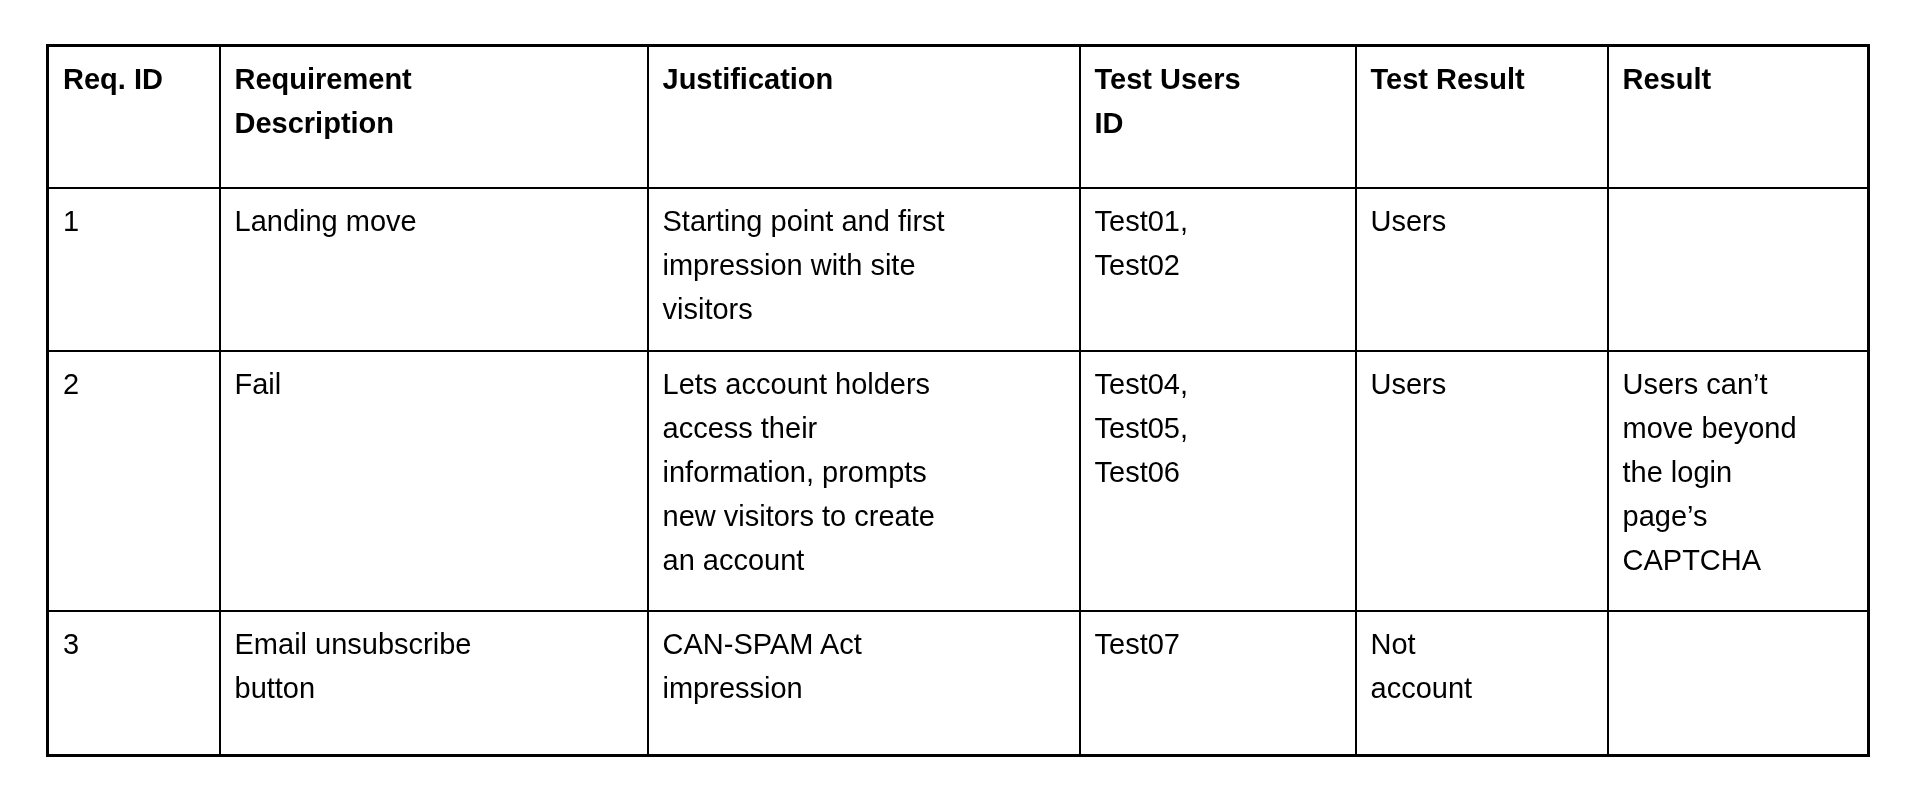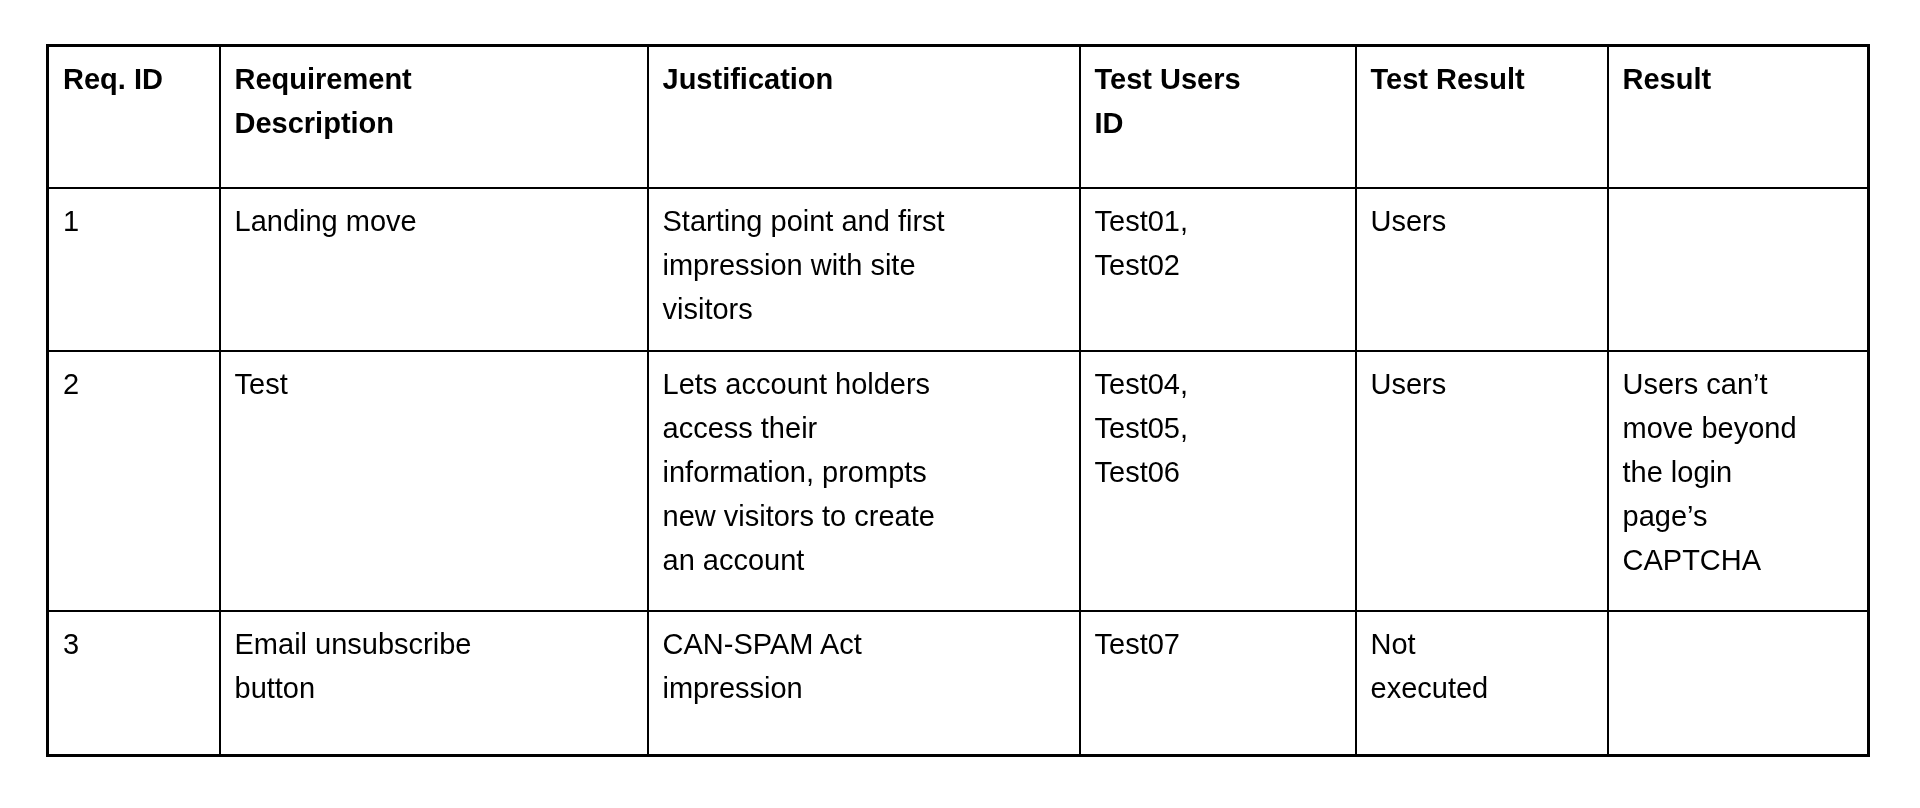--- a/index.html
+++ b/index.html
@@ -80,21 +80,21 @@
         <td>Starting point and first
 impression with site
 visitors</td>
         <td>Test01,
 Test02</td>
         <td>Users</td>
         <td></td>
       </tr>
       <tr class="row-2">
         <td>2</td>
-        <td>Test</td>
+        <td>Fail</td>
         <td>Lets account holders
 access their
 information, prompts
 new visitors to create
 an account</td>
         <td>Test04,
 Test05,
 Test06</td>
         <td>Users</td>
         <td>Users can’t
@@ -104,18 +104,18 @@
 CAPTCHA</td>
       </tr>
       <tr class="row-3">
         <td>3</td>
         <td>Email unsubscribe
 button</td>
         <td>CAN-SPAM Act
 impression</td>
         <td>Test07</td>
         <td>Not
-executed</td>
+account</td>
         <td></td>
       </tr>
     </tbody>
   </table>
 </div>
 
 </body></html>

